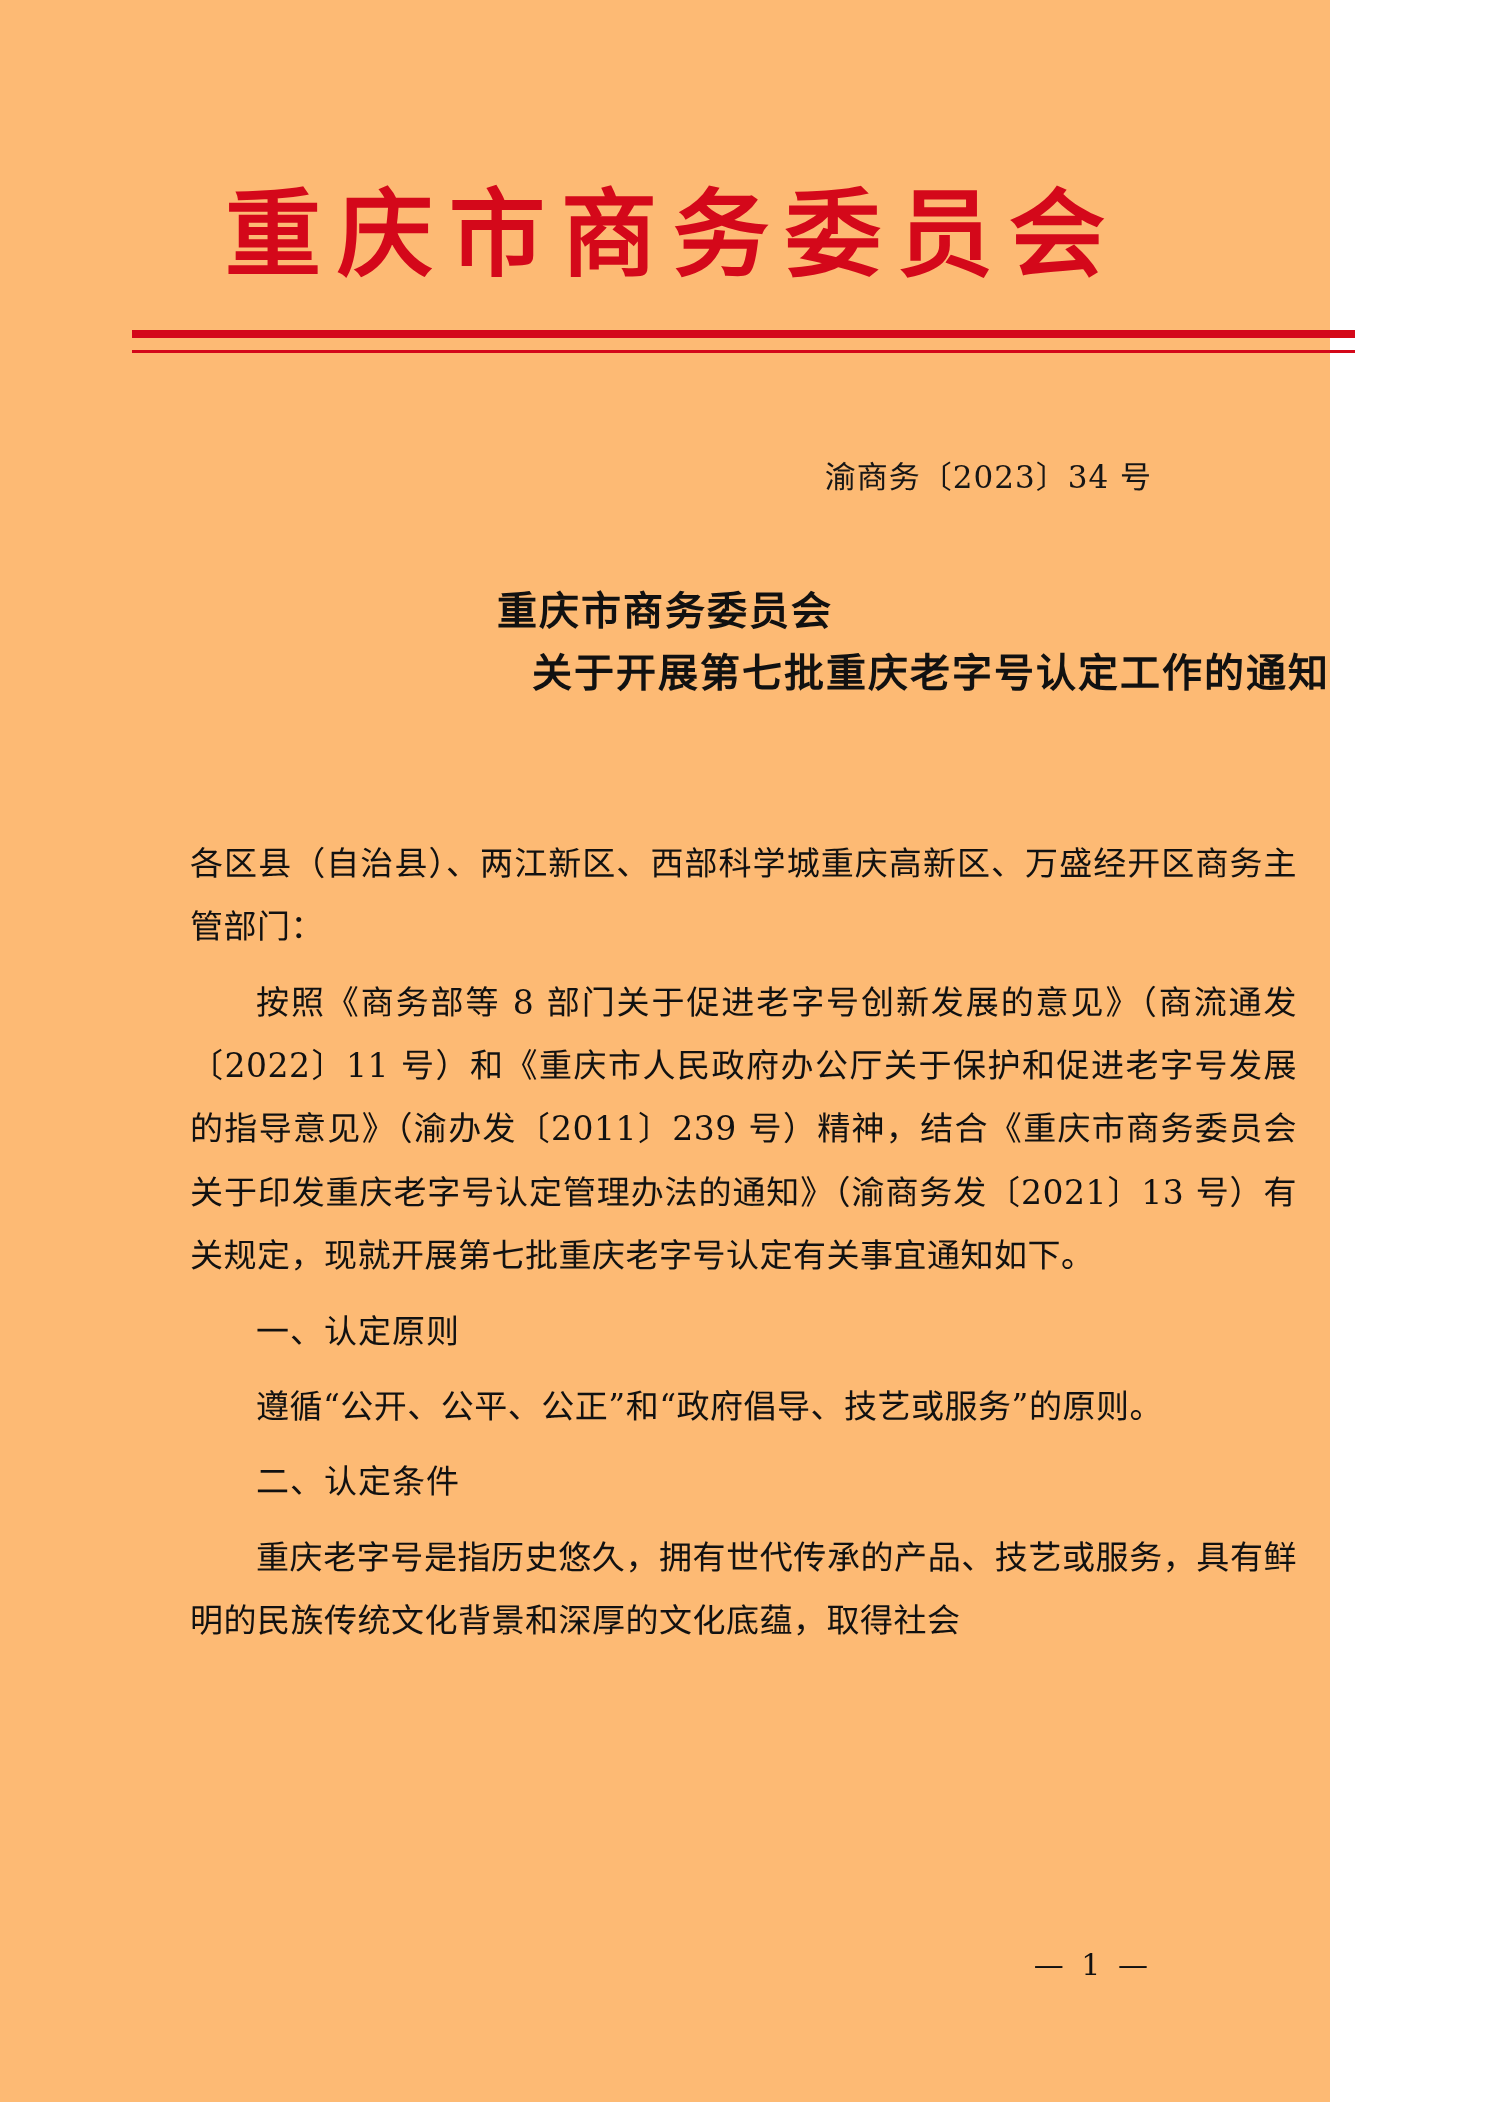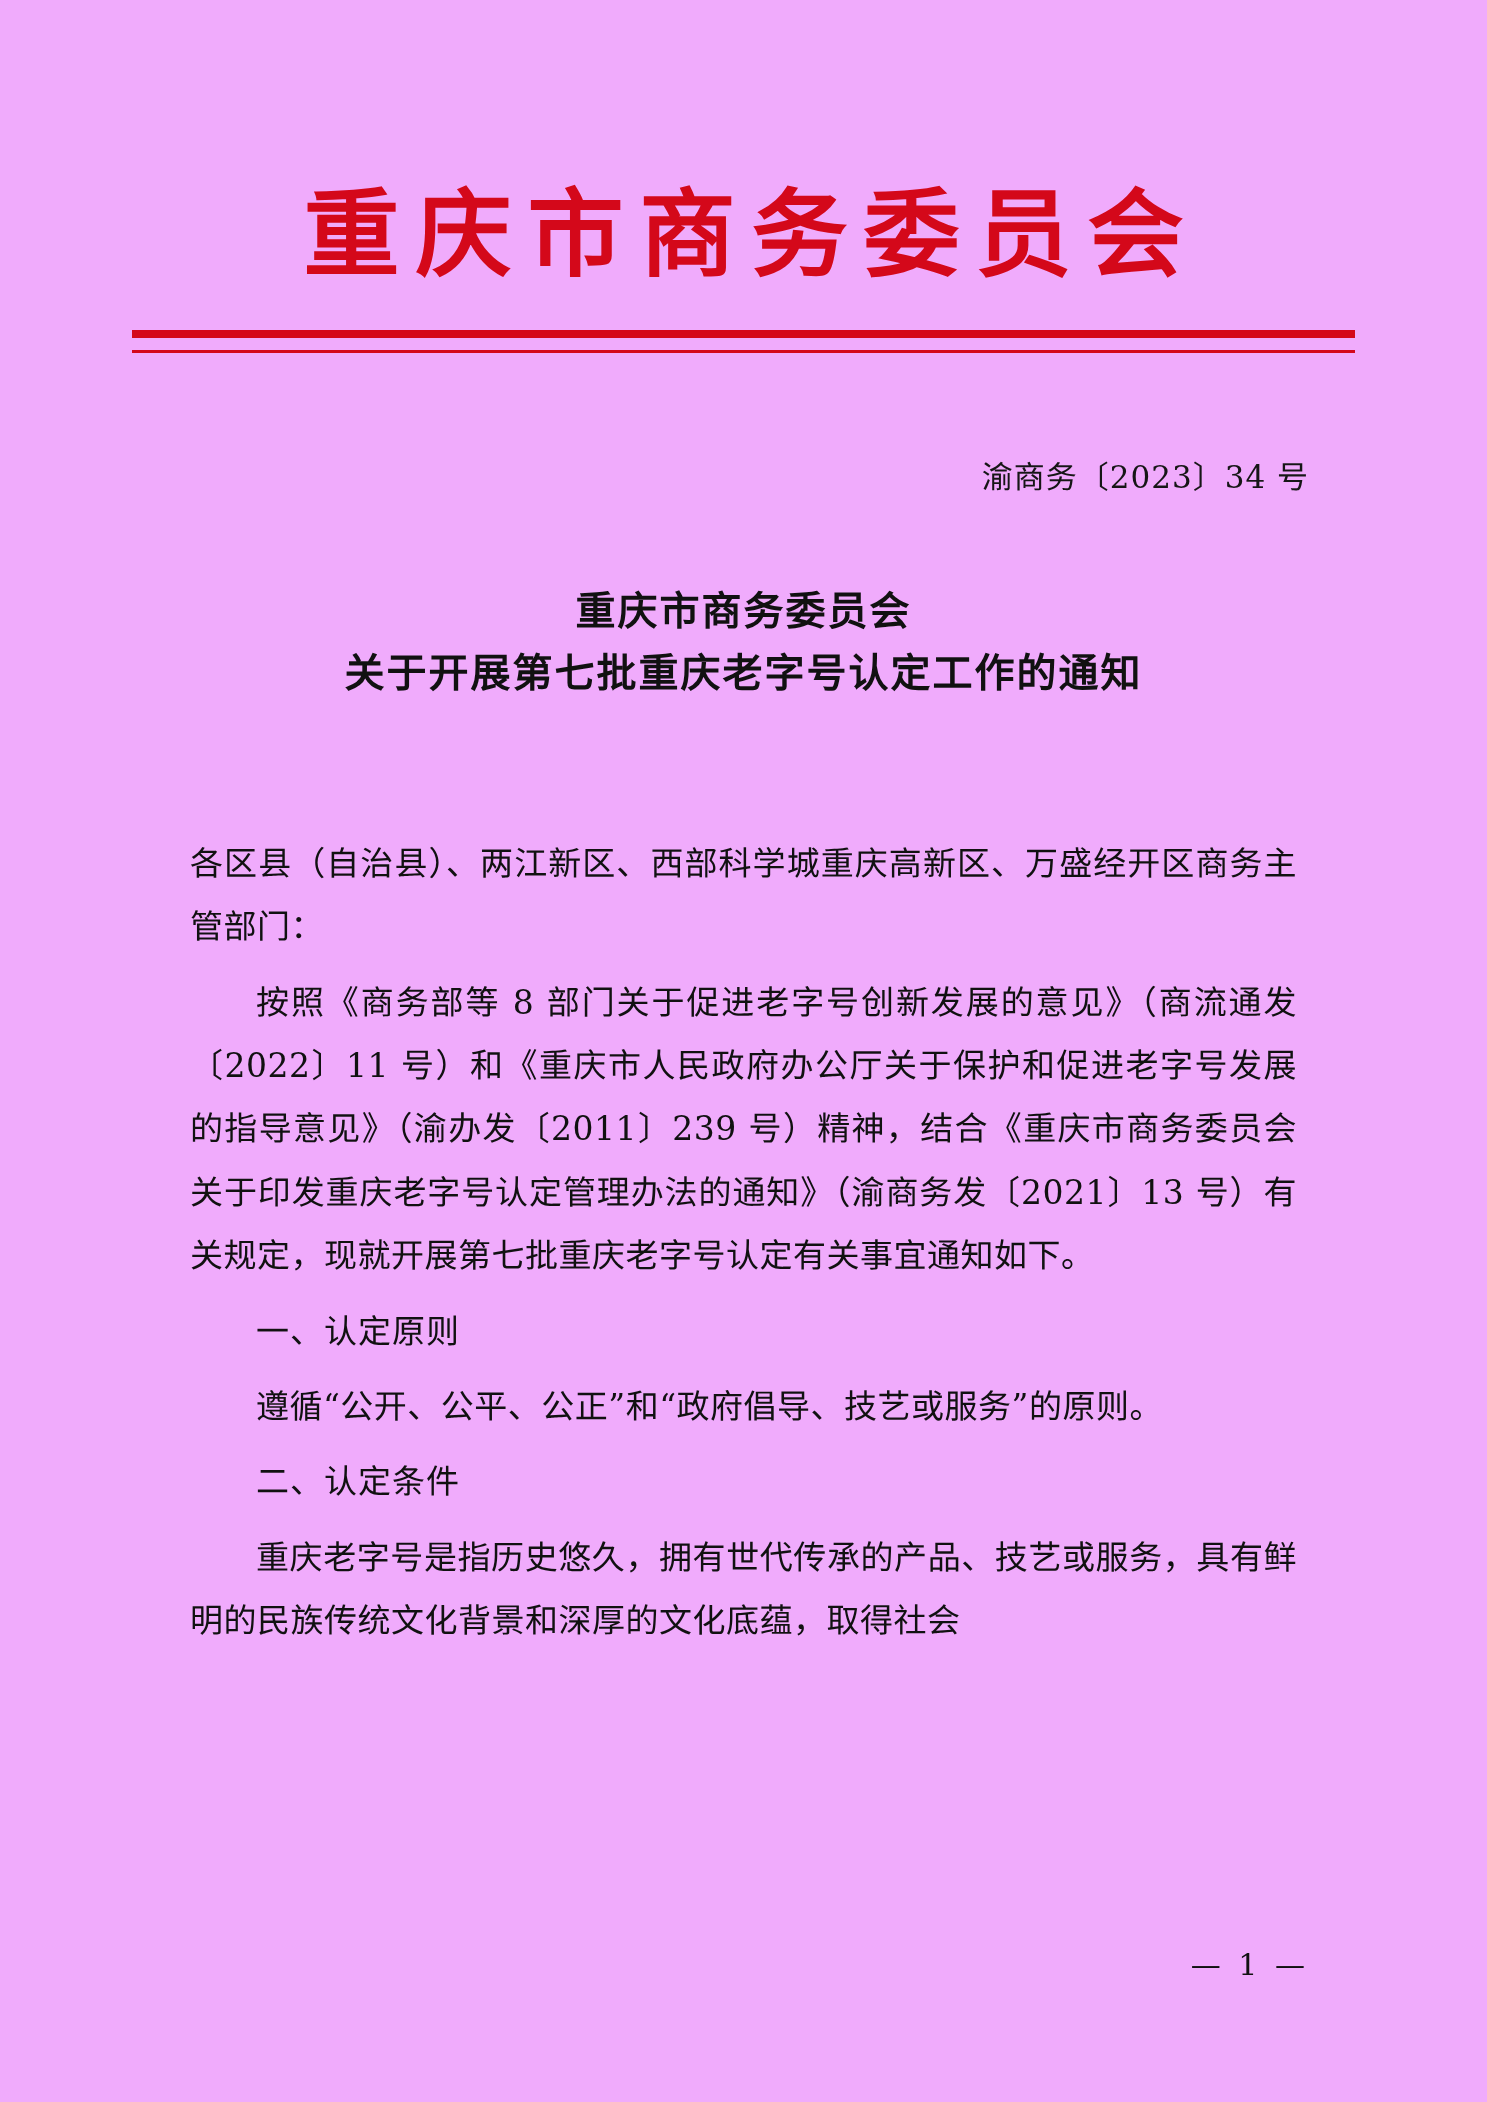--- a/index.html
+++ b/index.html
@@ -12,23 +12,23 @@
     height: 2102px;
     position: relative;
     font-family: "DejaVu Serif", "Liberation Serif", serif;
     color: #1a1a1a;
     overflow: hidden;
   }
 
   .page {
     position: absolute;
     top: 0; left: 0;
-    width: 1487px;
+    width: 1330px;
     height: 2102px;
-    background: #f0abfc;
+    background: #fdba74;
   }
 
   
   .doc-header {
     position: absolute;
     top: 185px;
     left: 0;
     width: 100%;
     text-align: center;
   }
@@ -76,21 +76,21 @@
     top: 580px;
     left: 0;
     width: 100%;
     text-align: center;
     font-weight: bold;
     font-size: 40px;
     line-height: 1.55;
     letter-spacing: 2px;
     color: #111;
   }
-  .subject .line2 { letter-spacing: 2px; }
+  .subject .line2 { letter-spacing: 2px; text-align: right; }
 
   
   .body-text {
     position: absolute;
     top: 820px;
     left: 178px;
     width: 1131px;
     font-size: 33px;
     line-height: 1.92;
     letter-spacing: 0.5px;

